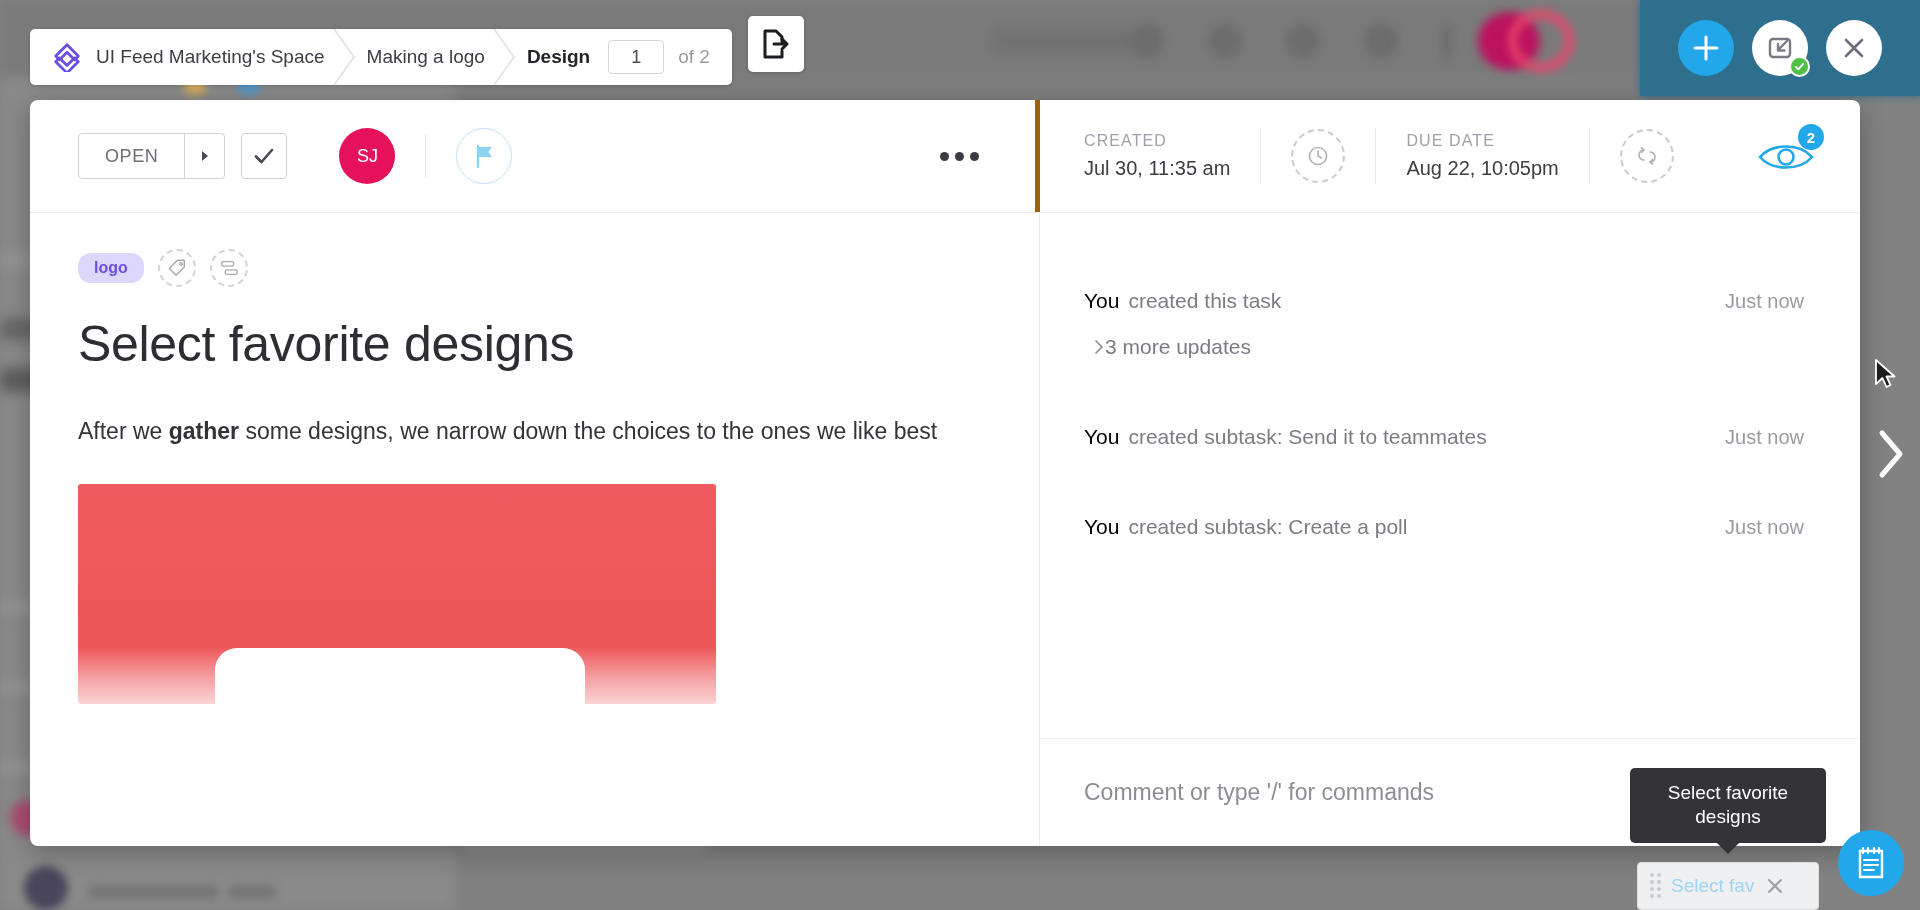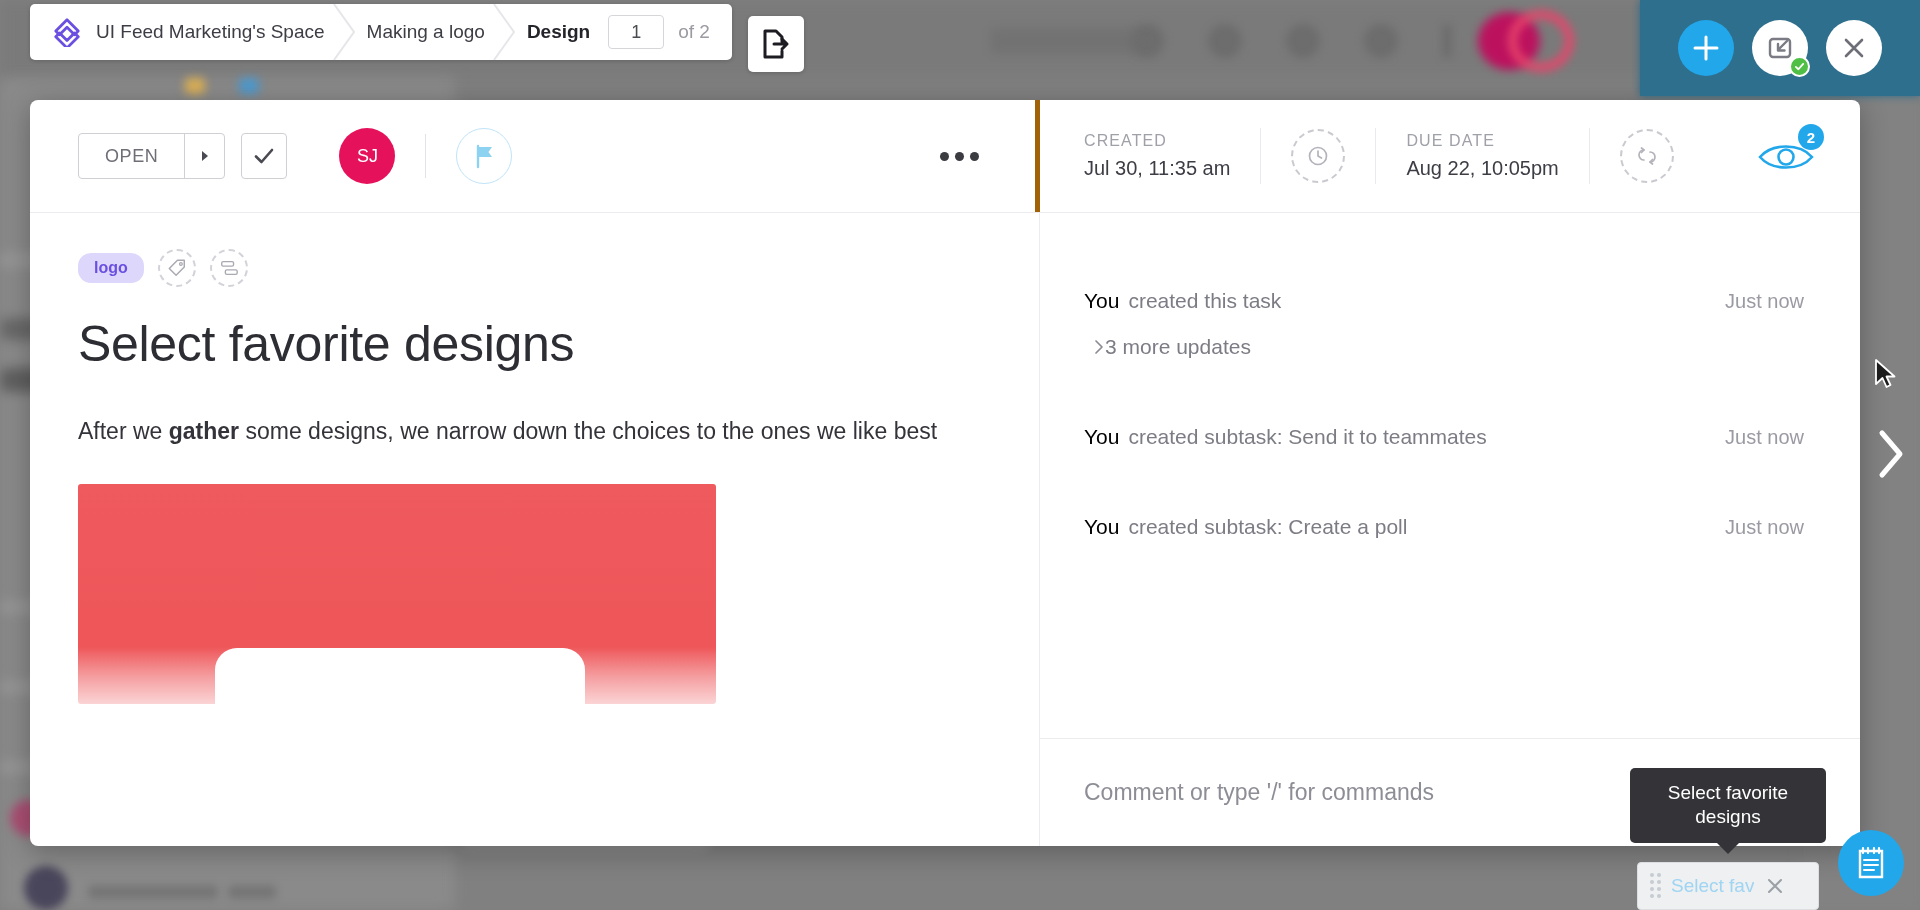--- a/index.html
+++ b/index.html
@@ -61,21 +61,21 @@
   }
   .bd-pink-sm {
     position: absolute; left: 10px; top: 800px; width: 36px; height: 36px;
     border-radius: 50%; background: #b8376a; filter: blur(5px); opacity: .7;
   }
   .bd-topdots { position: absolute; top: 78px; display: flex; gap: 34px; filter: blur(5px); }
   .bd-topdot { width: 20px; height: 16px; border-radius: 4px; opacity: .8; }
 
   
   .crumb-bar {
-    position: absolute; left: 30px; top: 4px; height: 56px;
+    position: absolute; left: 30px; top: 29px; height: 56px;
     background: #fff; border-radius: 5px; display: flex; align-items: center;
     box-shadow: 0 1px 4px rgba(0,0,0,.18);
     z-index: 20;
   }
   .crumb {
     display: flex; align-items: center; height: 56px; padding: 0 20px 0 22px;
     position: relative; font-size: 19px; color: #3d3d45; white-space: nowrap;
   }
   .crumb .chev-sep {
     position: absolute; right: -13px; top: 0; width: 26px; height: 56px; z-index: 2;

